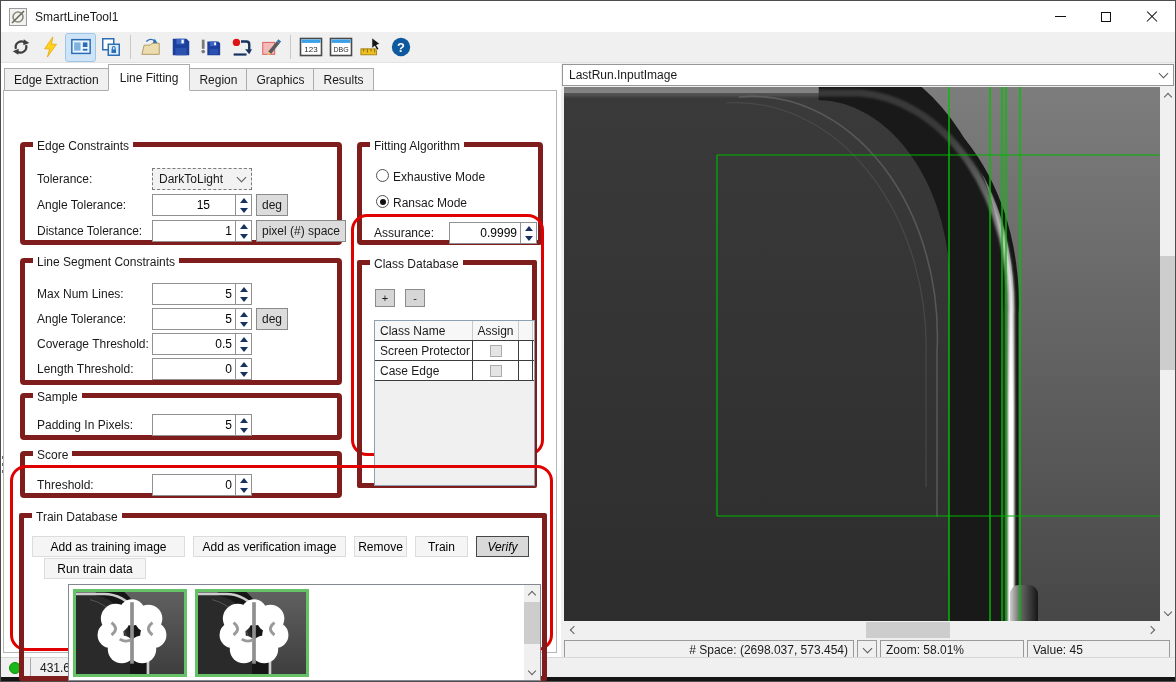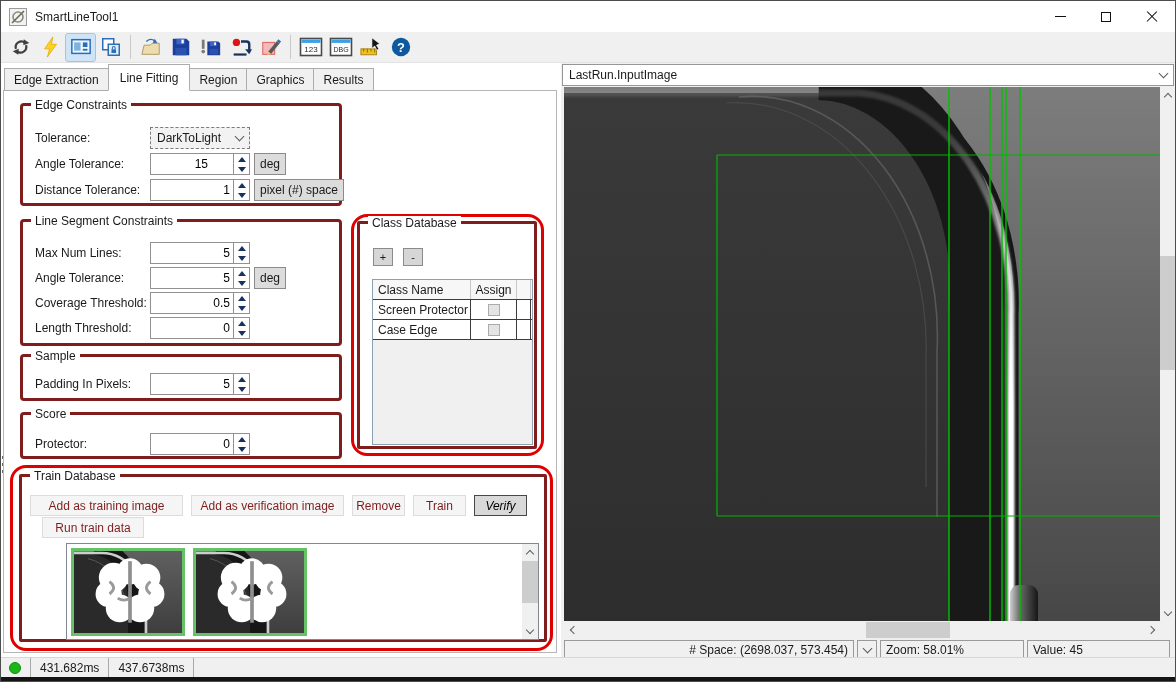--- a/index.html
+++ b/index.html
@@ -28,37 +28,37 @@
 
   
   .main { position:absolute; top:62px; left:0; right:0; bottom:24px; background:#fff; }
   .left-panel { position:absolute; left:0; top:0; width:557px; bottom:0; }
   .tabbar { position:absolute; left:3px; top:1px; display:flex; align-items:flex-end; z-index:3; }
   .tab { height:23px; padding:0 9px; display:flex; align-items:center; background:#f0f0f0; border:1px solid #acacac; margin-right:-1px; }
   .tab.active { height:27px; background:#fff; border-bottom:1px solid #fff; padding:0 11px; z-index:4; position:relative; }
   .tab-content { position:absolute; left:2px; right:1px; top:27px; bottom:4px; background:#fff; border:1px solid #b6b6b6; z-index:1; }
 
   
-  .grp { position:absolute; border:3px solid #7f1d1d; border-radius:4px; }
+  .grp { position:absolute; border:5px solid #7f1d1d; border-radius:4px;margin-top:39px; }
   .grp-title { position:absolute; top:-8px; left:8px; background:#fff; padding:0 4px; white-space:nowrap; }
   .lbl { position:absolute; white-space:nowrap; }
   .numbox { position:absolute; height:22px; border:1px solid #919191; background:#fff; display:flex; }
   .numbox input { flex:1; min-width:0; border:none; outline:none; background:transparent; text-align:right; padding-right:3px; font:12px "Liberation Sans", sans-serif; }
   .spin { width:16px; border-left:1px solid #919191; display:flex; flex-direction:column; }
   .spin > div { flex:1; display:flex; align-items:center; justify-content:center; }
   .tri-up { width:0; height:0; border-left:4px solid transparent; border-right:4px solid transparent; border-bottom:5px solid #17325e; }
   .tri-dn { width:0; height:0; border-left:4px solid transparent; border-right:4px solid transparent; border-top:5px solid #17325e; }
   .unitbtn { position:absolute; height:22px; background:#dcdcdc; border:1px solid #8b8b8b; display:flex; align-items:center; justify-content:center; padding:0 5px; white-space:nowrap; }
   .dropdown { position:absolute; height:22px; border:1px dashed #7b7b7b; background:#f2f2f2; display:flex; align-items:center; padding:0 6px; }
   .dd-chev { margin-left:auto; width:7px; height:7px; border-right:1.5px solid #5a5a5a; border-bottom:1.5px solid #5a5a5a; transform:rotate(45deg); margin-top:-3px; }
   .radio { position:absolute; width:13px; height:13px; border:1px solid #4f4f4f; border-radius:50%; background:#fff; display:flex; align-items:center; justify-content:center; }
   .radio.checked::after { content:""; width:6px; height:6px; border-radius:50%; background:#101010; }
   .redbox { position:absolute; border:3px solid #e00000; border-radius:16px; }
   .btn { position:absolute; height:21px; display:flex; align-items:center; justify-content:center; background:#e6e6e6; border:1px solid #8b8b8b; white-space:nowrap; }
-  .btn.disabled { background:#f5f5f5; border:1px solid #dcdcdc; color:#7f1d1d; }
+  .btn.disabled { background:#f5f5f5; border:1px solid #dcdcdc; color:#000000; }
   .btn.default { background:#d9d9d9; border:1px solid #474747; color:#000; }
   .smallbtn { position:absolute; width:20px; height:18px; background:#d6d6d6; border:1px solid #8b8b8b; display:flex; align-items:center; justify-content:center; font-size:11px; }
 
   
   .cdb-table { position:absolute; border:1px solid #8ba0b1; background:#f0f0f0; overflow:hidden; }
   .cdb-head { display:flex; height:20px; background:#f7f7f7; border-bottom:1px solid #3c3c3c; }
   .cdb-head > div { display:flex; align-items:center; padding-left:5px; border-right:1px solid #c9c9c9; }
   .cdb-row { display:flex; height:20px; background:#fff; border-bottom:1px solid #3c3c3c; }
   .cdb-row > div { display:flex; align-items:center; padding-left:5px; border-right:1px solid #3c3c3c; }
   .cc1 { width:98px; } .cc2 { width:46px; justify-content:center; padding-left:0 !important; } .cc3 { width:14px; padding-left:0 !important; }
@@ -271,20 +271,39 @@
                   <i class="tri-up"></i>
                 </div>
                 <div>
                   <i class="tri-dn"></i>
                 </div>
               </div>
           </div>
           <div class="unitbtn" style="left:231px; top:73px;">pixel (#) space</div>
         </div>
 
+        <div class="grp" style="left:353px; top:12px; width:186px; height:103px;">
+          <span class="grp-title">Fitting Algorithm</span>
+          <span class="radio" style="left:14px; top:22px;"></span>
+          <span class="lbl" style="left:31px; top:23px;">Exhaustive Mode</span>
+          <span class="radio checked" style="left:14px; top:48px;"></span>
+          <span class="lbl" style="left:31px; top:49px;">Ransac Mode</span>
+          <span class="lbl" style="left:12px; top:79px;">Assurance:</span>
+          <div class="numbox" style="left:87px; top:75px; width:88px;">
+            <input value="0.9999" style="">
+            <div class="spin">
+                <div>
+                  <i class="tri-up"></i>
+                </div>
+                <div>
+                  <i class="tri-dn"></i>
+                </div>
+              </div>
+          </div>
+        </div>
 
         <div class="grp" style="left:16px; top:128px; width:322px; height:127px;">
           <span class="grp-title">Line Segment Constraints</span>
           <span class="lbl" style="left:12px; top:24px;">Max Num Lines:</span>
           <div class="numbox" style="left:127px; top:20px; width:100px;">
             <input value="5" style="">
             <div class="spin">
                 <div>
                   <i class="tri-up"></i>
                 </div>
@@ -343,21 +362,21 @@
                 </div>
                 <div>
                   <i class="tri-dn"></i>
                 </div>
               </div>
           </div>
         </div>
 
         <div class="grp" style="left:16px; top:321px; width:322px; height:47px;">
           <span class="grp-title">Score</span>
-          <span class="lbl" style="left:12px; top:22px;">Protector:</span>
+          <span class="lbl" style="left:12px; top:22px;">Threshold:</span>
           <div class="numbox" style="left:127px; top:18px; width:100px;">
             <input value="0" style="">
             <div class="spin">
                 <div>
                   <i class="tri-up"></i>
                 </div>
                 <div>
                   <i class="tri-dn"></i>
                 </div>
               </div>

